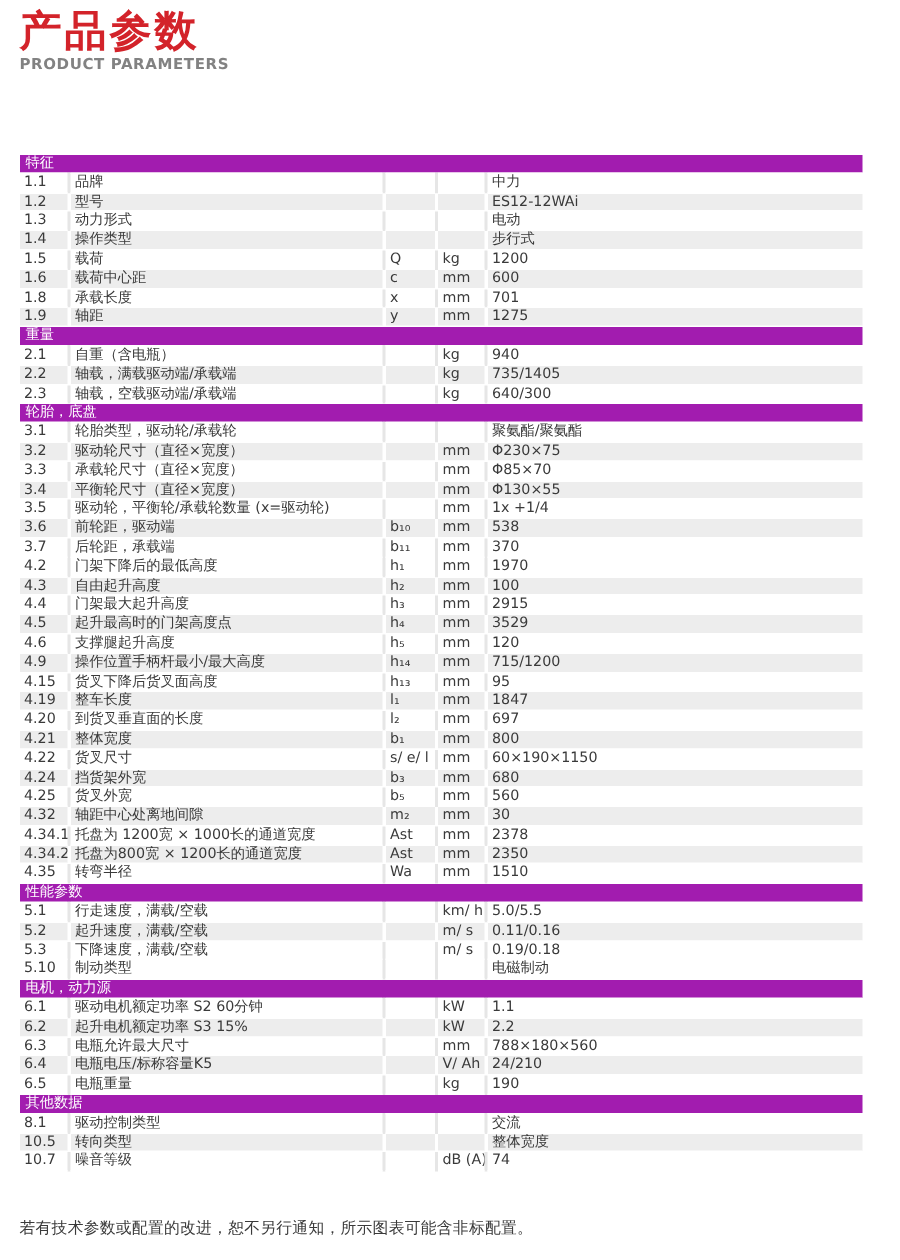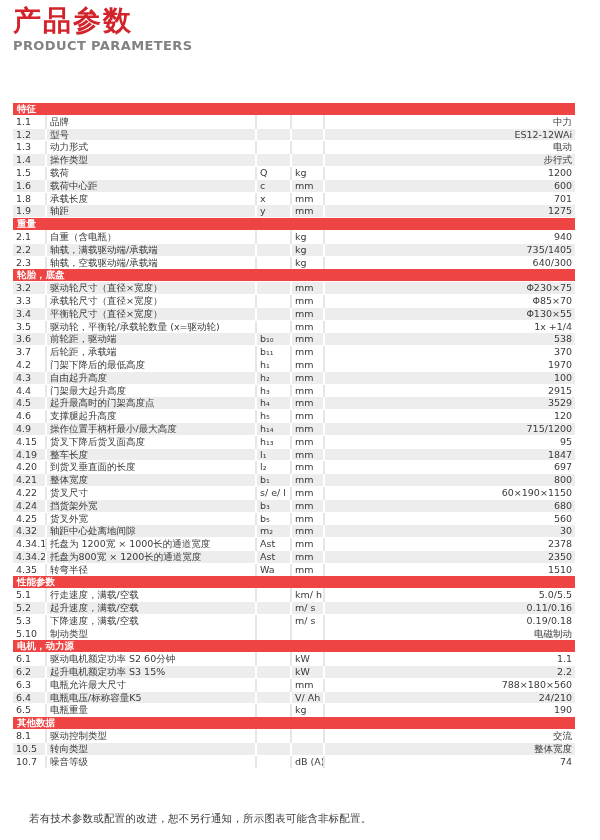--- a/index.html
+++ b/index.html
@@ -11,21 +11,21 @@
     overflow:hidden;
   }
   .page { position:relative; width:536px; height:840px; background:#fff; }
 
   .header { position:absolute; left:13px; top:6px; }
   .title-cn {
     color:#d3232a; font-size:28px; font-weight:bold;
     letter-spacing:2px; line-height:1.1;
   }
   .title-en {
-    color:#828282; font-size:13px; font-weight:bold;
+    color:#828282; font-size:10px; font-weight:bold;
     letter-spacing:0.4px; margin-top:1px;
   }
 
   .table-wrap { position:absolute; left:13px; top:103px; width:562px; }
   table {
     border-collapse:collapse; table-layout:fixed; width:562px;
     font-size:9.5px; color:#3a3a3a;
   }
   col.c-num  { width:33px; }
   col.c-desc { width:210px; }
@@ -35,29 +35,29 @@
   td {
     height:11.8px; line-height:11.8px; padding:0 3px;
     border-bottom:1px solid #ffffff;
     white-space:nowrap; overflow:hidden; vertical-align:middle;
   }
   td:nth-child(-n+4) { border-right:2px solid #ffffff; }
   tr.w td { background:#ffffff; }
   tr.w td:nth-child(-n+4) { border-right-color:#e6e6e6; }
   tr.g td { background:#ededed; }
   tr.g td:nth-child(-n+4) { border-right-color:#ffffff; }
-  td.val { text-align:right; }
+  td.val { text-align:left; }
   tr.sec td {
-    background:#ef4444; color:#ffffff; font-weight:bold;
+    background:#a21caf; color:#ffffff; font-weight:normal;
     border-right:none; padding-left:4px;
   }
 
   .footer {
     position:absolute; left:13px; top:812px;
-    font-size:10.5px; color:#3a3a3a; letter-spacing:0.2px;margin-left:16px;
+    font-size:10.5px; color:#3a3a3a; letter-spacing:0.2px;
   }
 </style>
 </head>
 <body>
 
 <div class="page">
 
   <div class="header">
     <div class="title-cn">产品参数</div>
     <div class="title-en">PRODUCT PARAMETERS</div>
@@ -152,20 +152,27 @@
           <tr class="w">
             <td>2.3</td>
             <td>轴载，空载驱动端/承载端</td>
             <td></td>
             <td>kg</td>
             <td class="val">640/300</td>
           </tr>
           <tr class="sec">
             <td colspan="5">轮胎，底盘</td>
           </tr>
+          <tr class="w">
+            <td>3.1</td>
+            <td>轮胎类型，驱动轮/承载轮</td>
+            <td></td>
+            <td></td>
+            <td class="val">聚氨酯/聚氨酯</td>
+          </tr>
           <tr class="g">
             <td>3.2</td>
             <td>驱动轮尺寸（直径×宽度）</td>
             <td></td>
             <td>mm</td>
             <td class="val">Φ230×75</td>
           </tr>
           <tr class="w">
             <td>3.3</td>
             <td>承载轮尺寸（直径×宽度）</td>

